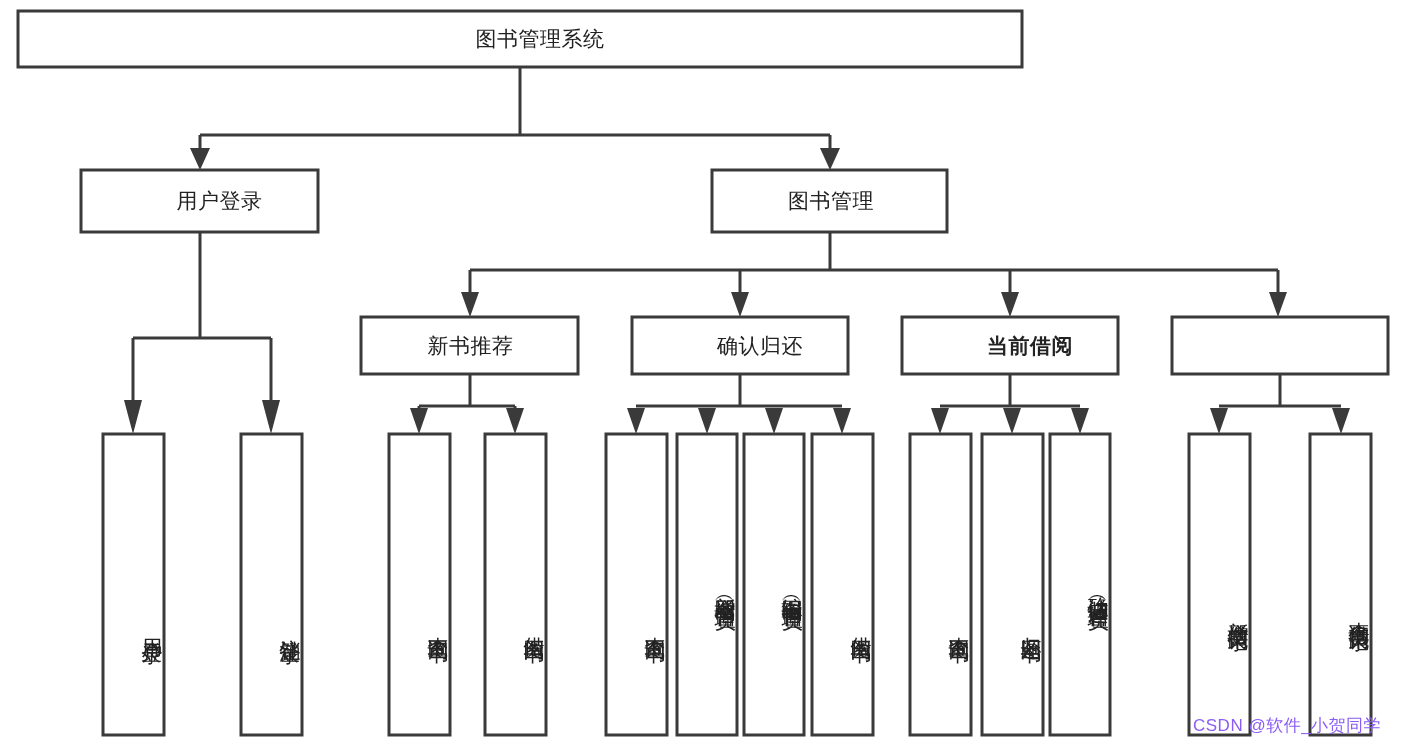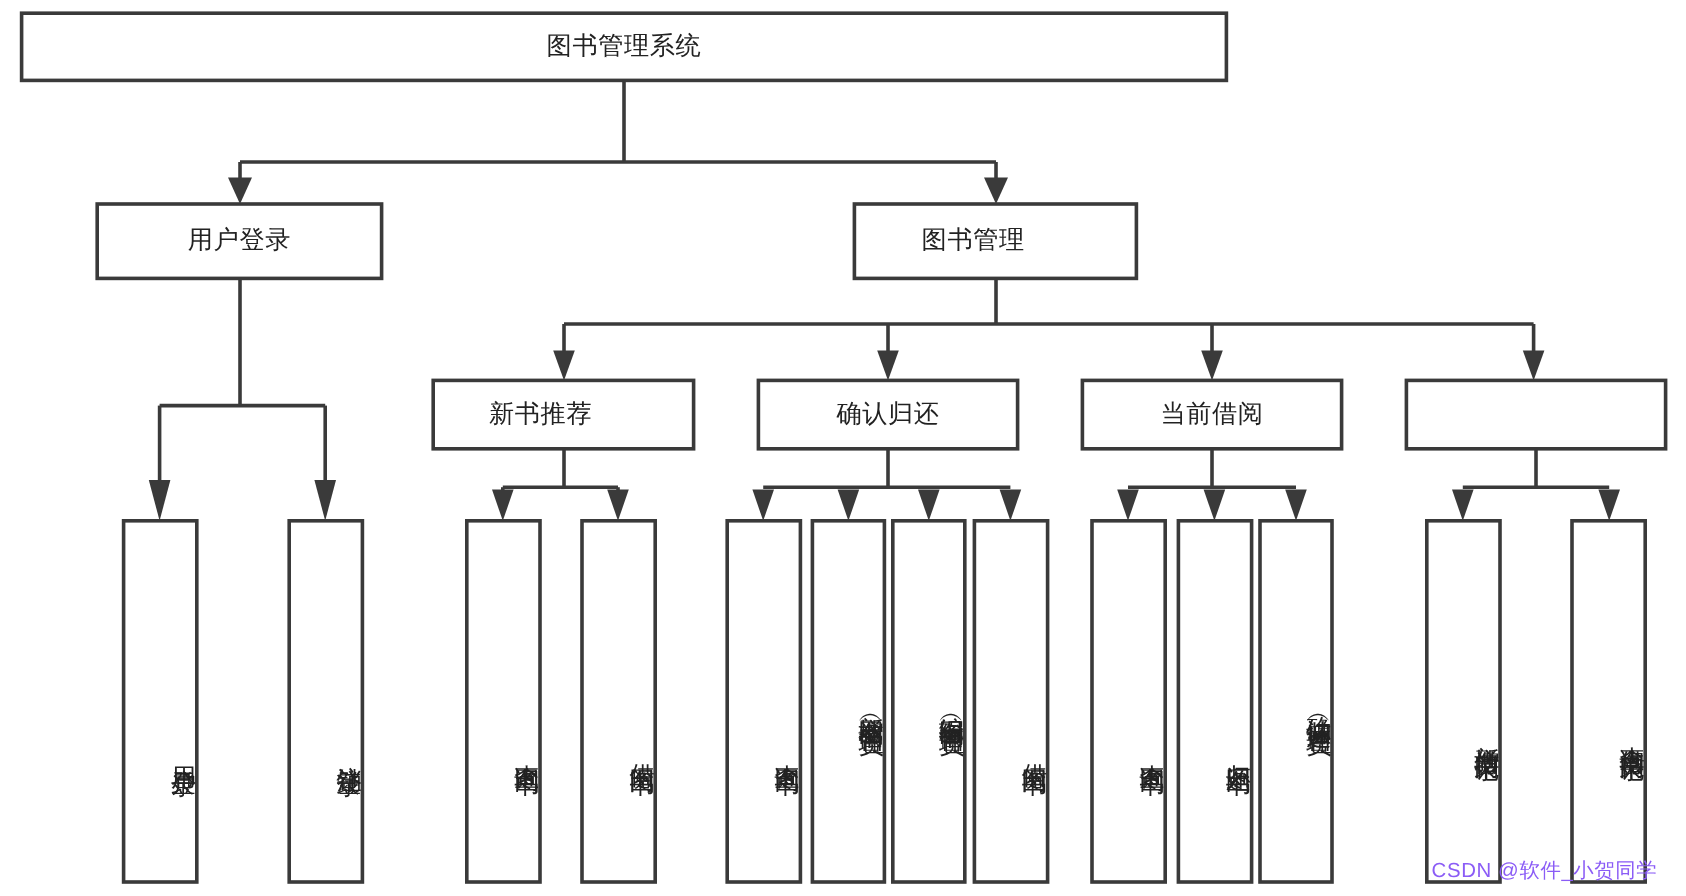--- a/index.html
+++ b/index.html
@@ -45,20 +45,21 @@
     position: absolute;
     display: flex;
     align-items: center;
     justify-content: center;
     color: #222222;
     font-size: 21px;
     line-height: 1.2;
     letter-spacing: 0.5px;
     white-space: nowrap;
     pointer-events: none;
+    margin-left: 20px;
   }
   .node-label-v {
     position: absolute;
     display: flex;
     align-items: flex-start;
     justify-content: center;
     color: #222222;
     font-size: 21px;
     line-height: 1.16;
     writing-mode: vertical-rl;
@@ -171,21 +172,21 @@
     <rect class="node-rect" x="1310" y="434" width="61" height="301"></rect>
   </svg>
 
   <div class="node-label-h" style="left:18px;  top:11px;  width:1004px; height:56px;">图书管理系统</div>
 
   <div class="node-label-h" style="left:81px;  top:170px; width:237px; height:62px;">用户登录</div>
   <div class="node-label-h" style="left:712px; top:170px; width:198px; height:62px;">图书管理</div>
 
   <div class="node-label-h" style="left:361px; top:317px; width:179px; height:57px;">新书推荐</div>
   <div class="node-label-h" style="left:632px; top:317px; width:216px; height:57px;">确认归还</div>
-  <div class="node-label-h" style="left:902px; top:317px; width:216px; height:57px;">当前借阅</div>
+  <div class="node-label-h" style="left:902px; top:317px; width:216px; height:57px;font-weight:bold;">当前借阅</div>
 
   <div class="node-label-v" style="left:103px; top:516px; width:61px;  height:220px;">用户登录</div>
   <div class="node-label-v" style="left:241px; top:516px; width:61px;  height:220px;">注销登录</div>
   <div class="node-label-v" style="left:389px; top:512px; width:61px;  height:224px;">查询图书</div>
   <div class="node-label-v" style="left:485px; top:512px; width:61px;  height:224px;">借阅图书</div>
   <div class="node-label-v" style="left:606px; top:512px; width:61px;  height:224px;">查询图书</div>
   <div class="node-label-v" style="left:677px; top:442px; width:60px;  height:294px;">新增图书（管理员）</div>
   <div class="node-label-v" style="left:744px; top:442px; width:60px;  height:294px;">编辑图书（管理员）</div>
   <div class="node-label-v" style="left:812px; top:512px; width:61px;  height:224px;">借阅图书</div>
   <div class="node-label-v" style="left:910px; top:512px; width:61px;  height:224px;">查询图书</div>

